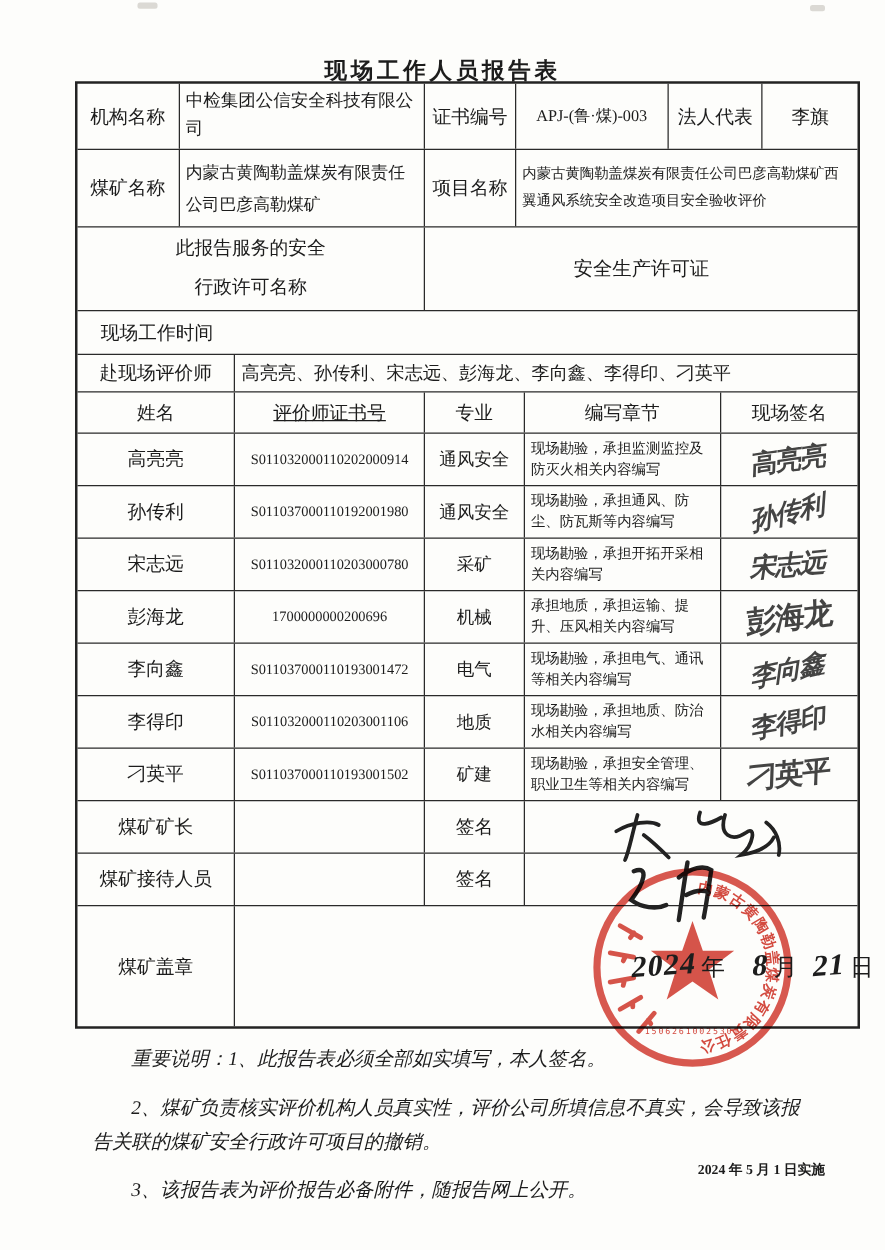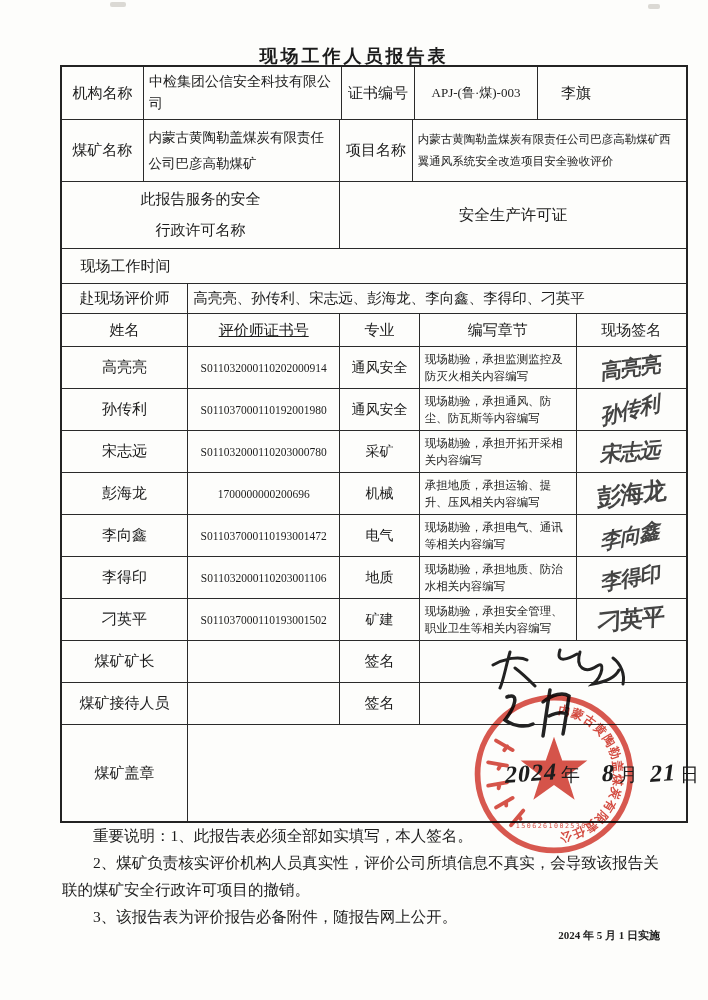--- a/index.html
+++ b/index.html
@@ -13,21 +13,21 @@
   .cell{border-right:1.5px solid #2a2a2a;box-sizing:border-box;display:flex;align-items:center;
         justify-content:center;text-align:center;padding:2px 5px;overflow:hidden;}
   .cell:last-child{border-right:none;}
   .lbl{font-size:15px;}
   .small{font-size:11.5px;line-height:1.4;text-align:left;justify-content:flex-start;}
   .cert{font-size:11.5px;letter-spacing:0;}
   .prelines{white-space:pre-line;line-height:2.1;}
   .sig{font-size:21px;font-weight:bold;color:#242424;opacity:.85;
        transform:rotate(-6deg) skewX(-8deg);letter-spacing:-1px;white-space:nowrap;}
   .notes{position:absolute;left:62px;top:822px;width:600px;font-size:15.5px;line-height:1.75;}
-  .notes p{margin:0;text-indent:2em;}
+  .notes p{margin:12px;text-indent:2em;font-style:italic;}
   .impl{position:absolute;right:48px;top:928px;font-size:11px;font-weight:bold;}
   .seal{position:absolute;left:468px;top:688px;width:172px;height:172px;
         mix-blend-mode:multiply;opacity:.9;}
   .sealdate{position:absolute;left:505px;top:760px;width:190px;font-size:20px;
             display:flex;align-items:baseline;gap:4px;white-space:nowrap;}
   .handnum{font-size:24px;font-weight:bold;color:#1d1d1d;transform:rotate(-4deg) skewX(-12deg);
            display:inline-block;letter-spacing:1px;}
   .printunit{font-size:19px;}
   .scrib{position:absolute;}
   .speck{position:absolute;background:#b9b6ae;border-radius:2px;opacity:.5;}
@@ -42,20 +42,21 @@
 
   <div class="title">现场工作人员报告表</div>
 
   <div class="tbl">
 
     <div class="row" style="height:53px;">
       <div class="cell lbl" style="width:82px;">机构名称</div>
       <div class="cell" style="width:198px;font-size:14px;text-align:left;justify-content:flex-start;line-height:1.6;">中检集团公信安全科技有限公司</div>
       <div class="cell lbl" style="width:73px;">证书编号</div>
       <div class="cell" style="width:123px;font-size:13px;">APJ-(鲁·煤)-003</div>
+      <div class="cell lbl" style="width:76px;">法人代表</div>
       <div class="cell lbl" style="width:76px;">李旗</div>
     </div>
 
     <div class="row" style="height:62px;">
       <div class="cell lbl" style="width:82px;">煤矿名称</div>
       <div class="cell" style="width:198px;font-size:13.5px;text-align:left;justify-content:flex-start;line-height:1.9;">内蒙古黄陶勒盖煤炭有限责任公司巴彦高勒煤矿</div>
       <div class="cell lbl" style="width:73px;">项目名称</div>
       <div class="cell small" style="width:275px;line-height:1.9;">内蒙古黄陶勒盖煤炭有限责任公司巴彦高勒煤矿西翼通风系统安全改造项目安全验收评价</div>
     </div>
 

